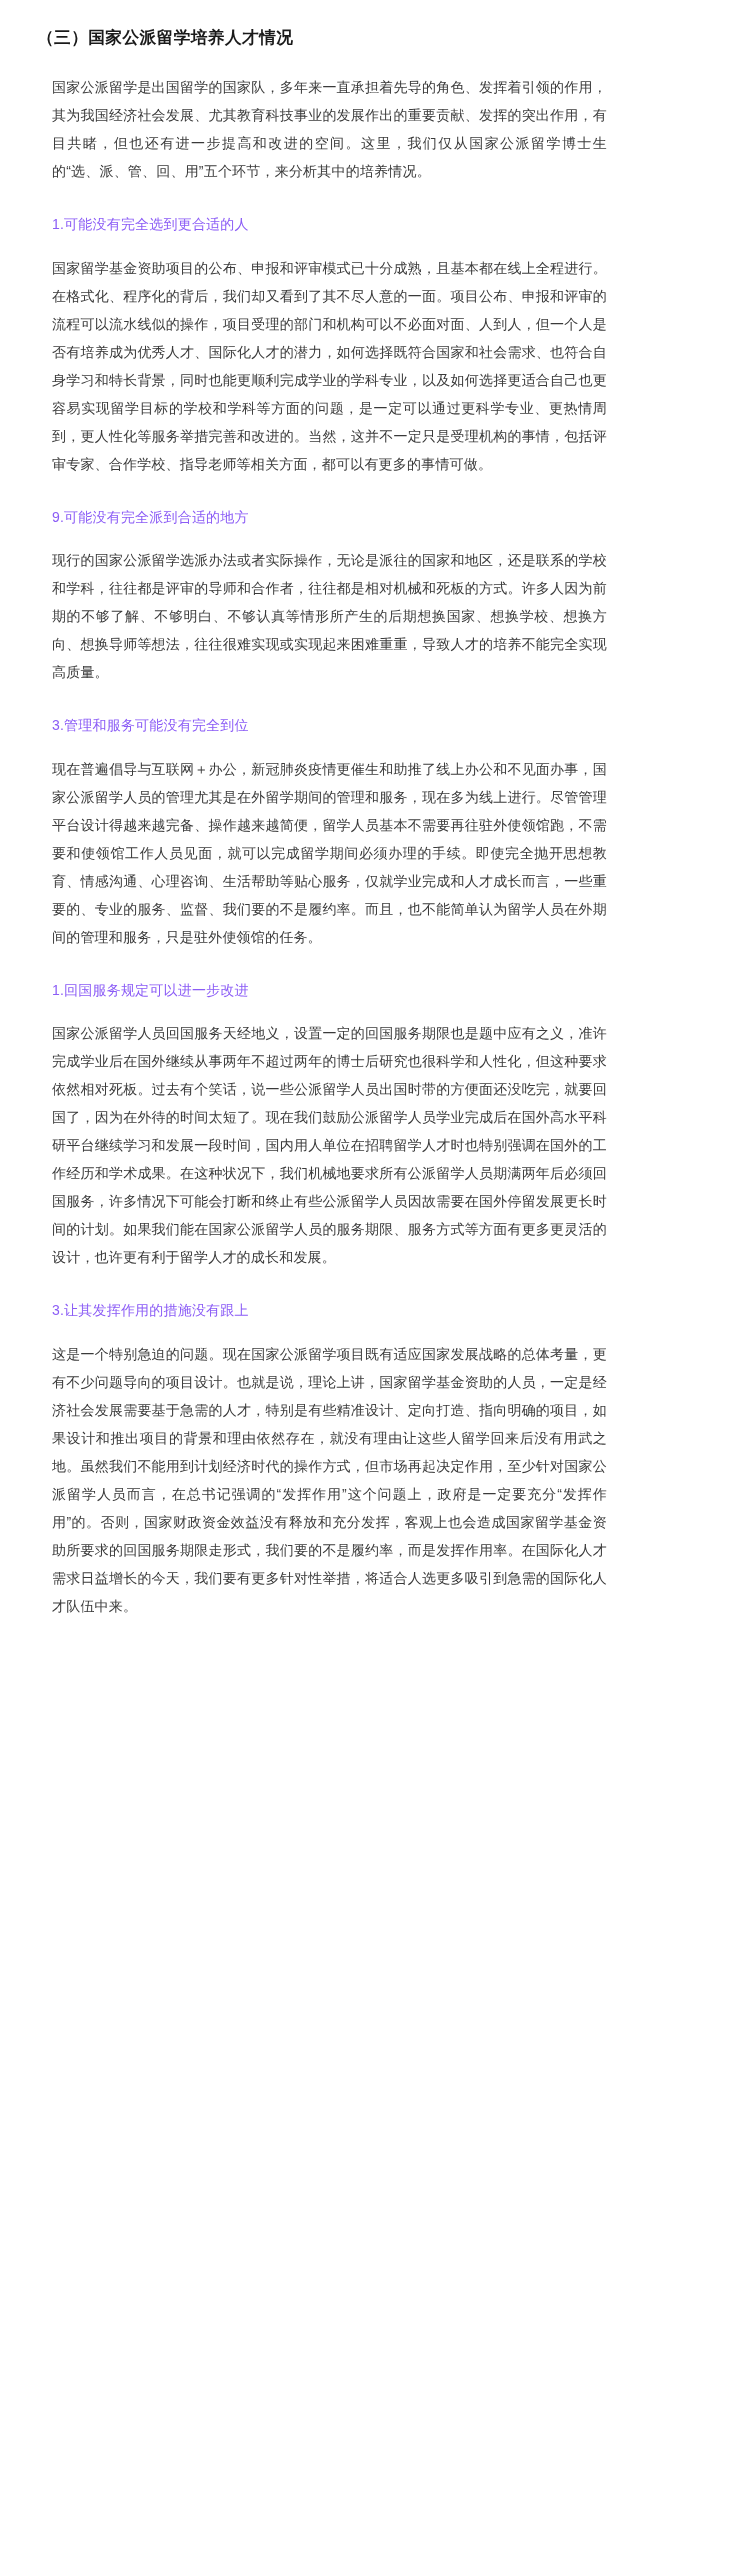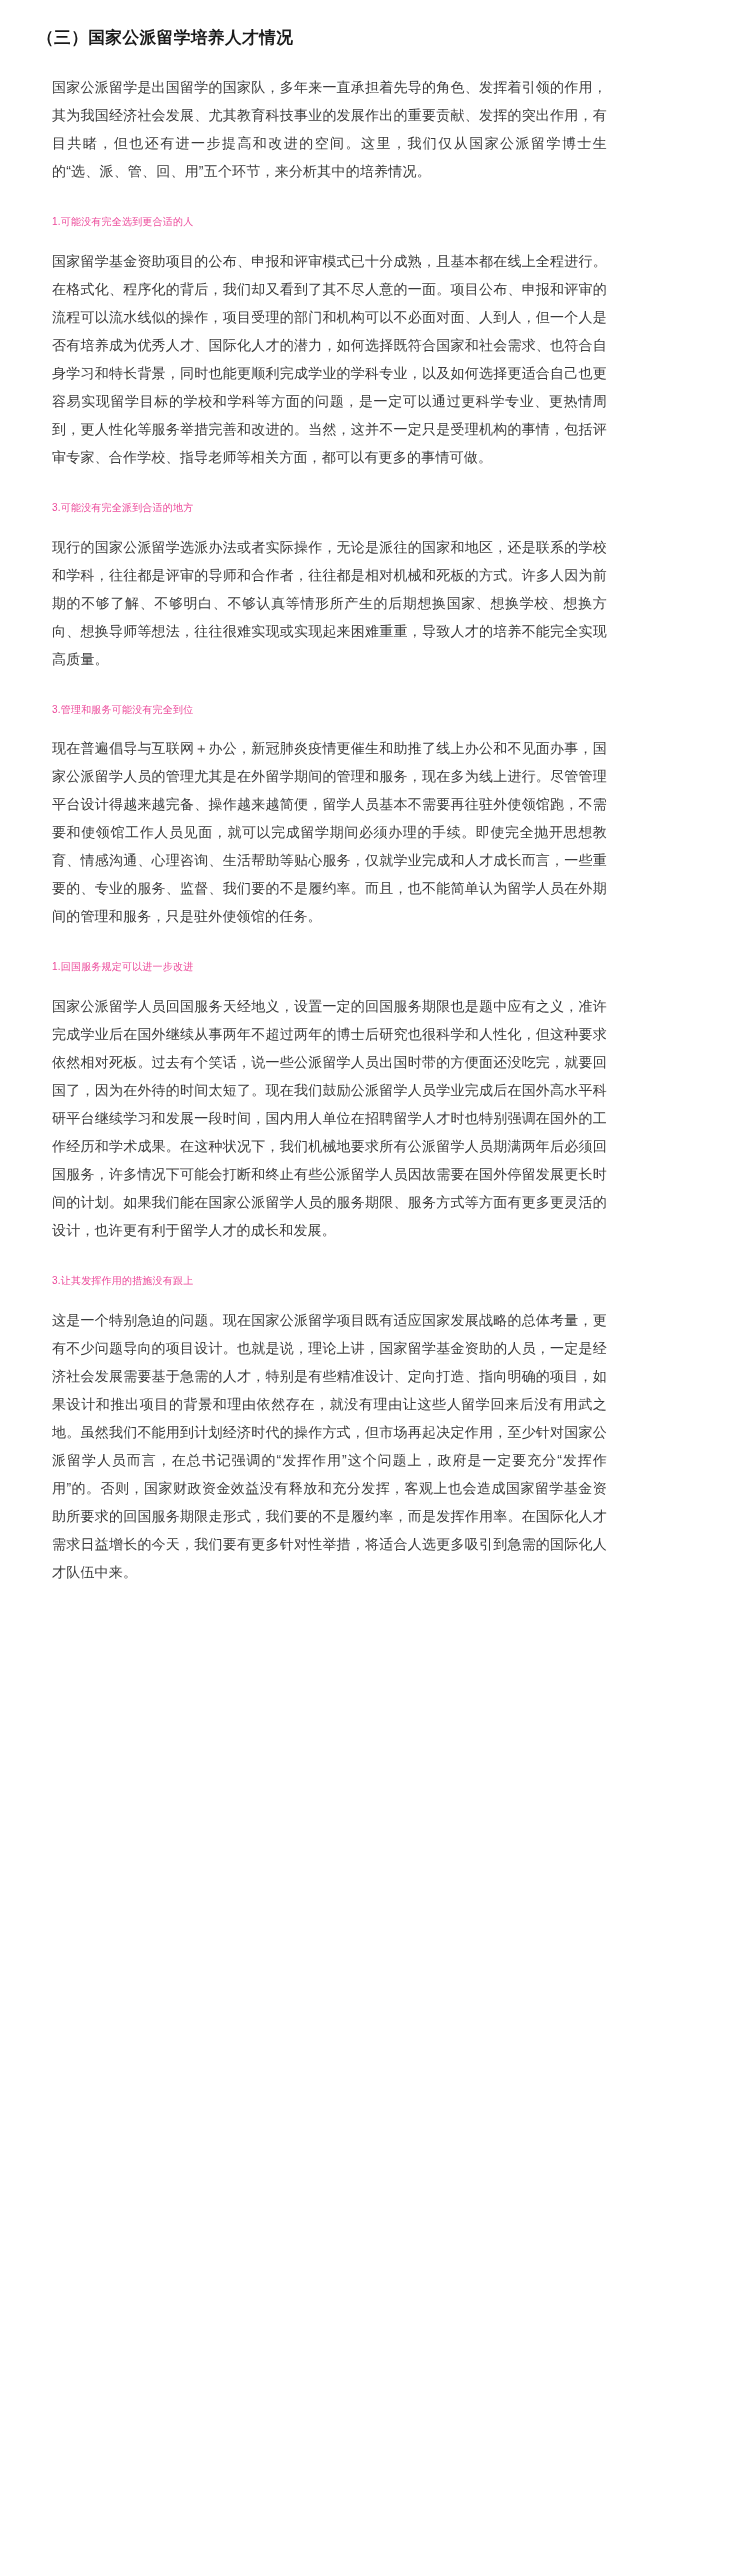--- a/index.html
+++ b/index.html
@@ -21,22 +21,22 @@
   }
   .doc-title {
     font-size: 16.7px;
     font-weight: bold;
     color: #1a1a1a;
     margin: 10px 0 21.7px 37px;
     letter-spacing: 0.4px;
     line-height: 1.6;
   }
   .section-heading {
-    font-size: 10px;
-    color: #ec4899;
+    font-size: 14px;
+    color: #8b5cf6;
     margin: 28px 0 16.7px 52px;
     line-height: 1.7;
     letter-spacing: 0.2px;
   }
   .para {
     font-size: 14px;
     color: #3a3a3a;
     line-height: 2.0;
     margin: 8px 50px 0 52px;
     text-align: justify;
@@ -56,21 +56,21 @@
 
   <div class="para-block">
     <div class="para">国家公派留学是出国留学的国家队，多年来一直承担着先导的角色、发挥着引领的作用，其为我国经济社会发展、尤其教育科技事业的发展作出的重要贡献、发挥的突出作用，有目共睹，但也还有进一步提高和改进的空间。这里，我们仅从国家公派留学博士生的“选、派、管、回、用”五个环节，来分析其中的培养情况。</div>
   </div>
 
   <div class="section-heading">1.可能没有完全选到更合适的人</div>
   <div class="para-block">
     <div class="para">国家留学基金资助项目的公布、申报和评审模式已十分成熟，且基本都在线上全程进行。在格式化、程序化的背后，我们却又看到了其不尽人意的一面。项目公布、申报和评审的流程可以流水线似的操作，项目受理的部门和机构可以不必面对面、人到人，但一个人是否有培养成为优秀人才、国际化人才的潜力，如何选择既符合国家和社会需求、也符合自身学习和特长背景，同时也能更顺利完成学业的学科专业，以及如何选择更适合自己也更容易实现留学目标的学校和学科等方面的问题，是一定可以通过更科学专业、更热情周到，更人性化等服务举措完善和改进的。当然，这并不一定只是受理机构的事情，包括评审专家、合作学校、指导老师等相关方面，都可以有更多的事情可做。</div>
   </div>
 
-  <div class="section-heading">3.可能没有完全派到合适的地方</div>
+  <div class="section-heading">9.可能没有完全派到合适的地方</div>
   <div class="para-block">
     <div class="para">现行的国家公派留学选派办法或者实际操作，无论是派往的国家和地区，还是联系的学校和学科，往往都是评审的导师和合作者，往往都是相对机械和死板的方式。许多人因为前期的不够了解、不够明白、不够认真等情形所产生的后期想换国家、想换学校、想换方向、想换导师等想法，往往很难实现或实现起来困难重重，导致人才的培养不能完全实现高质量。</div>
   </div>
 
   <div class="section-heading">3.管理和服务可能没有完全到位</div>
   <div class="para-block">
     <div class="para">现在普遍倡导与互联网＋办公，新冠肺炎疫情更催生和助推了线上办公和不见面办事，国家公派留学人员的管理尤其是在外留学期间的管理和服务，现在多为线上进行。尽管管理平台设计得越来越完备、操作越来越简便，留学人员基本不需要再往驻外使领馆跑，不需要和使领馆工作人员见面，就可以完成留学期间必须办理的手续。即使完全抛开思想教育、情感沟通、心理咨询、生活帮助等贴心服务，仅就学业完成和人才成长而言，一些重要的、专业的服务、监督、我们要的不是履约率。而且，也不能简单认为留学人员在外期间的管理和服务，只是驻外使领馆的任务。</div>
   </div>
 
   <div class="section-heading">1.回国服务规定可以进一步改进</div>

